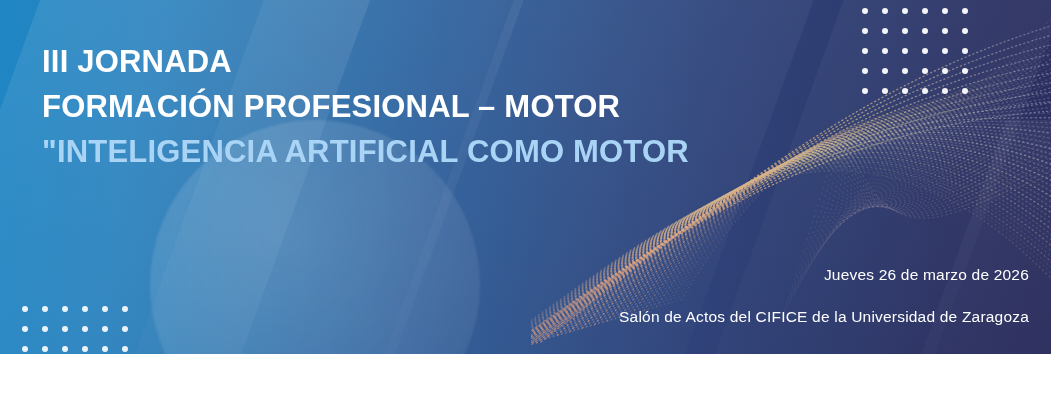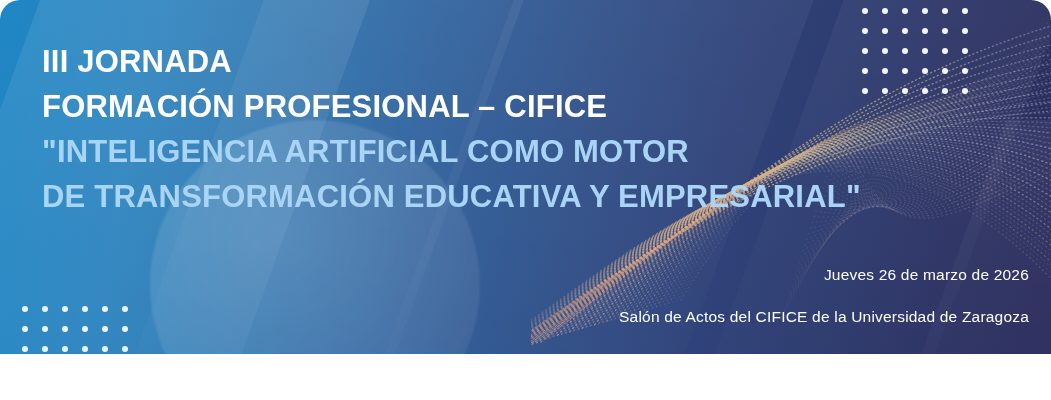--- a/index.html
+++ b/index.html
@@ -1,20 +1,19 @@
 <!DOCTYPE html>
 <html><head>
 <meta charset="utf-8">
 <style>
   html,body{margin:0;padding:0;background:#fff;}
   body{font-family:"Liberation Sans",sans-serif;}
   #poster{
     position:relative;width:1051px;height:400px;overflow:hidden;
     background:#ffffff;
-    border-radius:20px;
   }
   
   .banner{
     position:absolute;left:0;top:0;width:1051px;height:354px;overflow:hidden;
     background:linear-gradient(100deg,
         #1f86c4 0%,
         #2a82be 14%,
         #2d72ad 28%,
         #2f5f9b 42%,
         #314f87 56%,
@@ -248,23 +247,22 @@
         <span></span>
         <span></span>
         <span></span>
         <span></span>
         <span></span>
         <span></span>
       </div>
 
     <div class="headline">
       <div class="hl w">III JORNADA</div>
-      <div class="hl w">FORMACIÓN PROFESIONAL – CIFICE</div>
+      <div class="hl w">FORMACIÓN PROFESIONAL – MOTOR</div>
       <div class="hl b">"INTELIGENCIA ARTIFICIAL COMO MOTOR</div>
-      <div class="hl b">DE TRANSFORMACIÓN EDUCATIVA Y EMPRESARIAL"</div>
     </div>
 
     <div class="meta" id="meta-date">Jueves 26 de marzo de 2026</div>
     <div class="meta" id="meta-place">Salón de Actos del CIFICE de la Universidad de Zaragoza</div>
   </div>
 
   <div class="footer">
 
     
     

